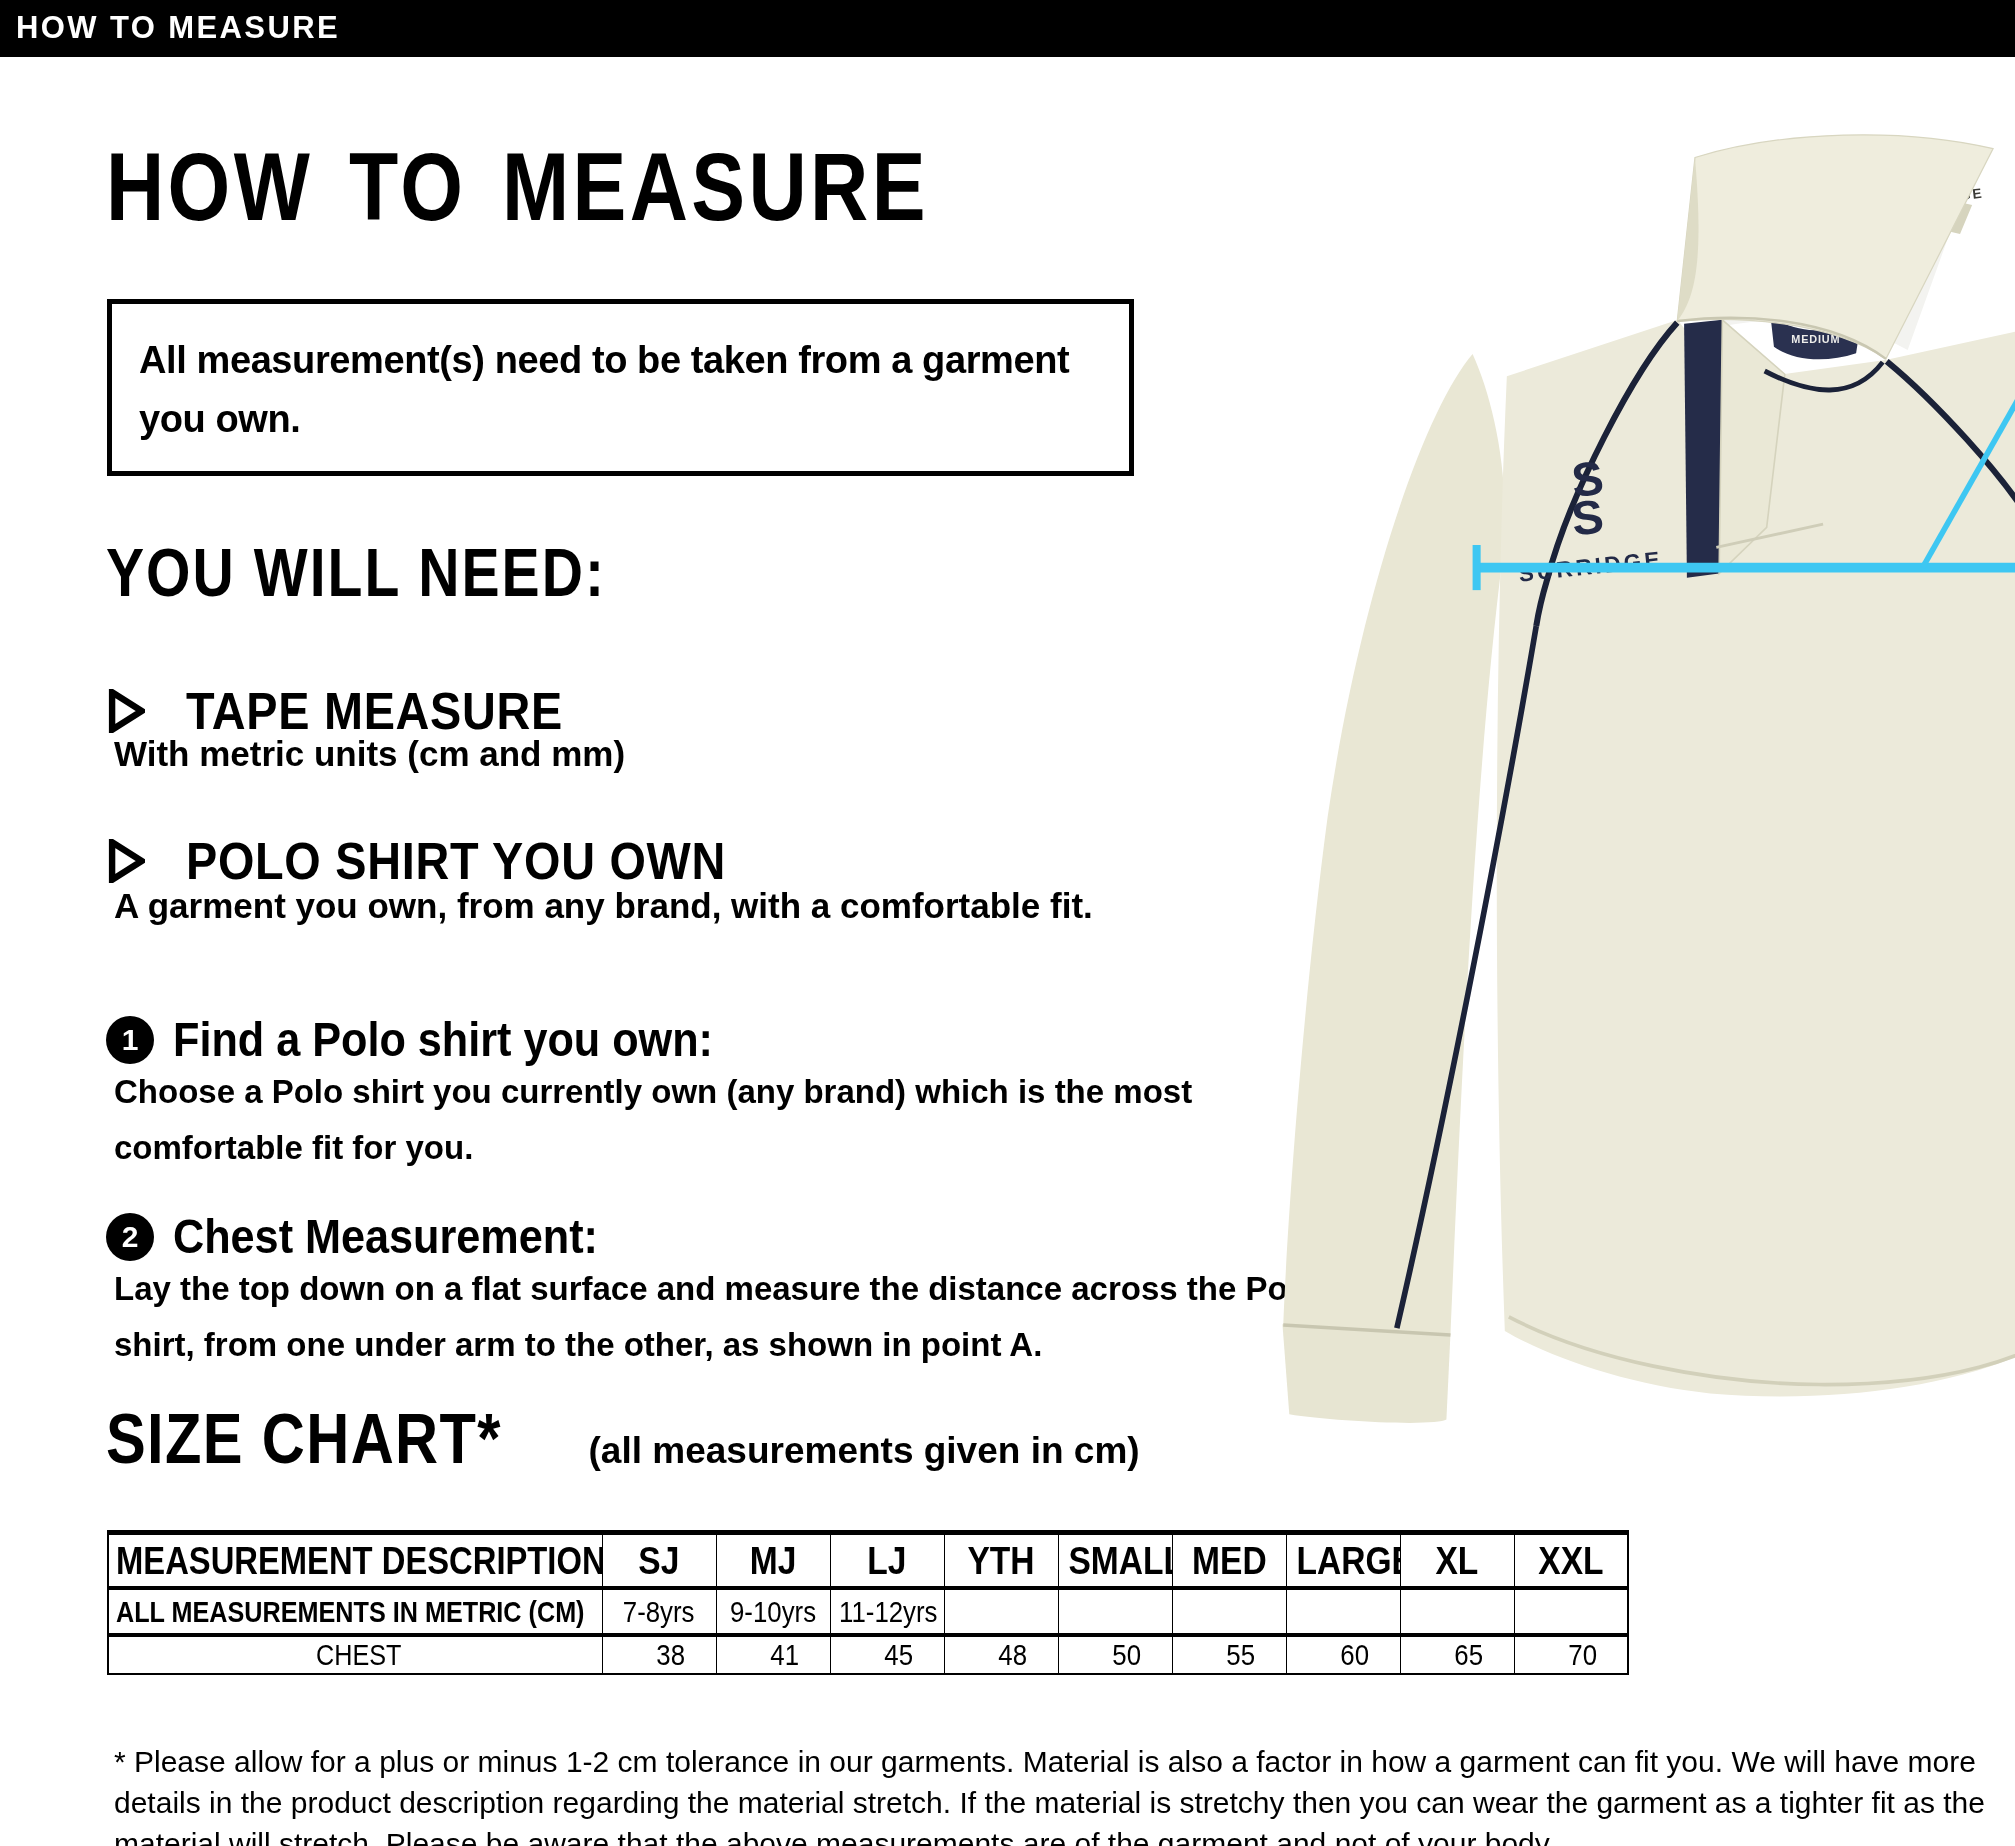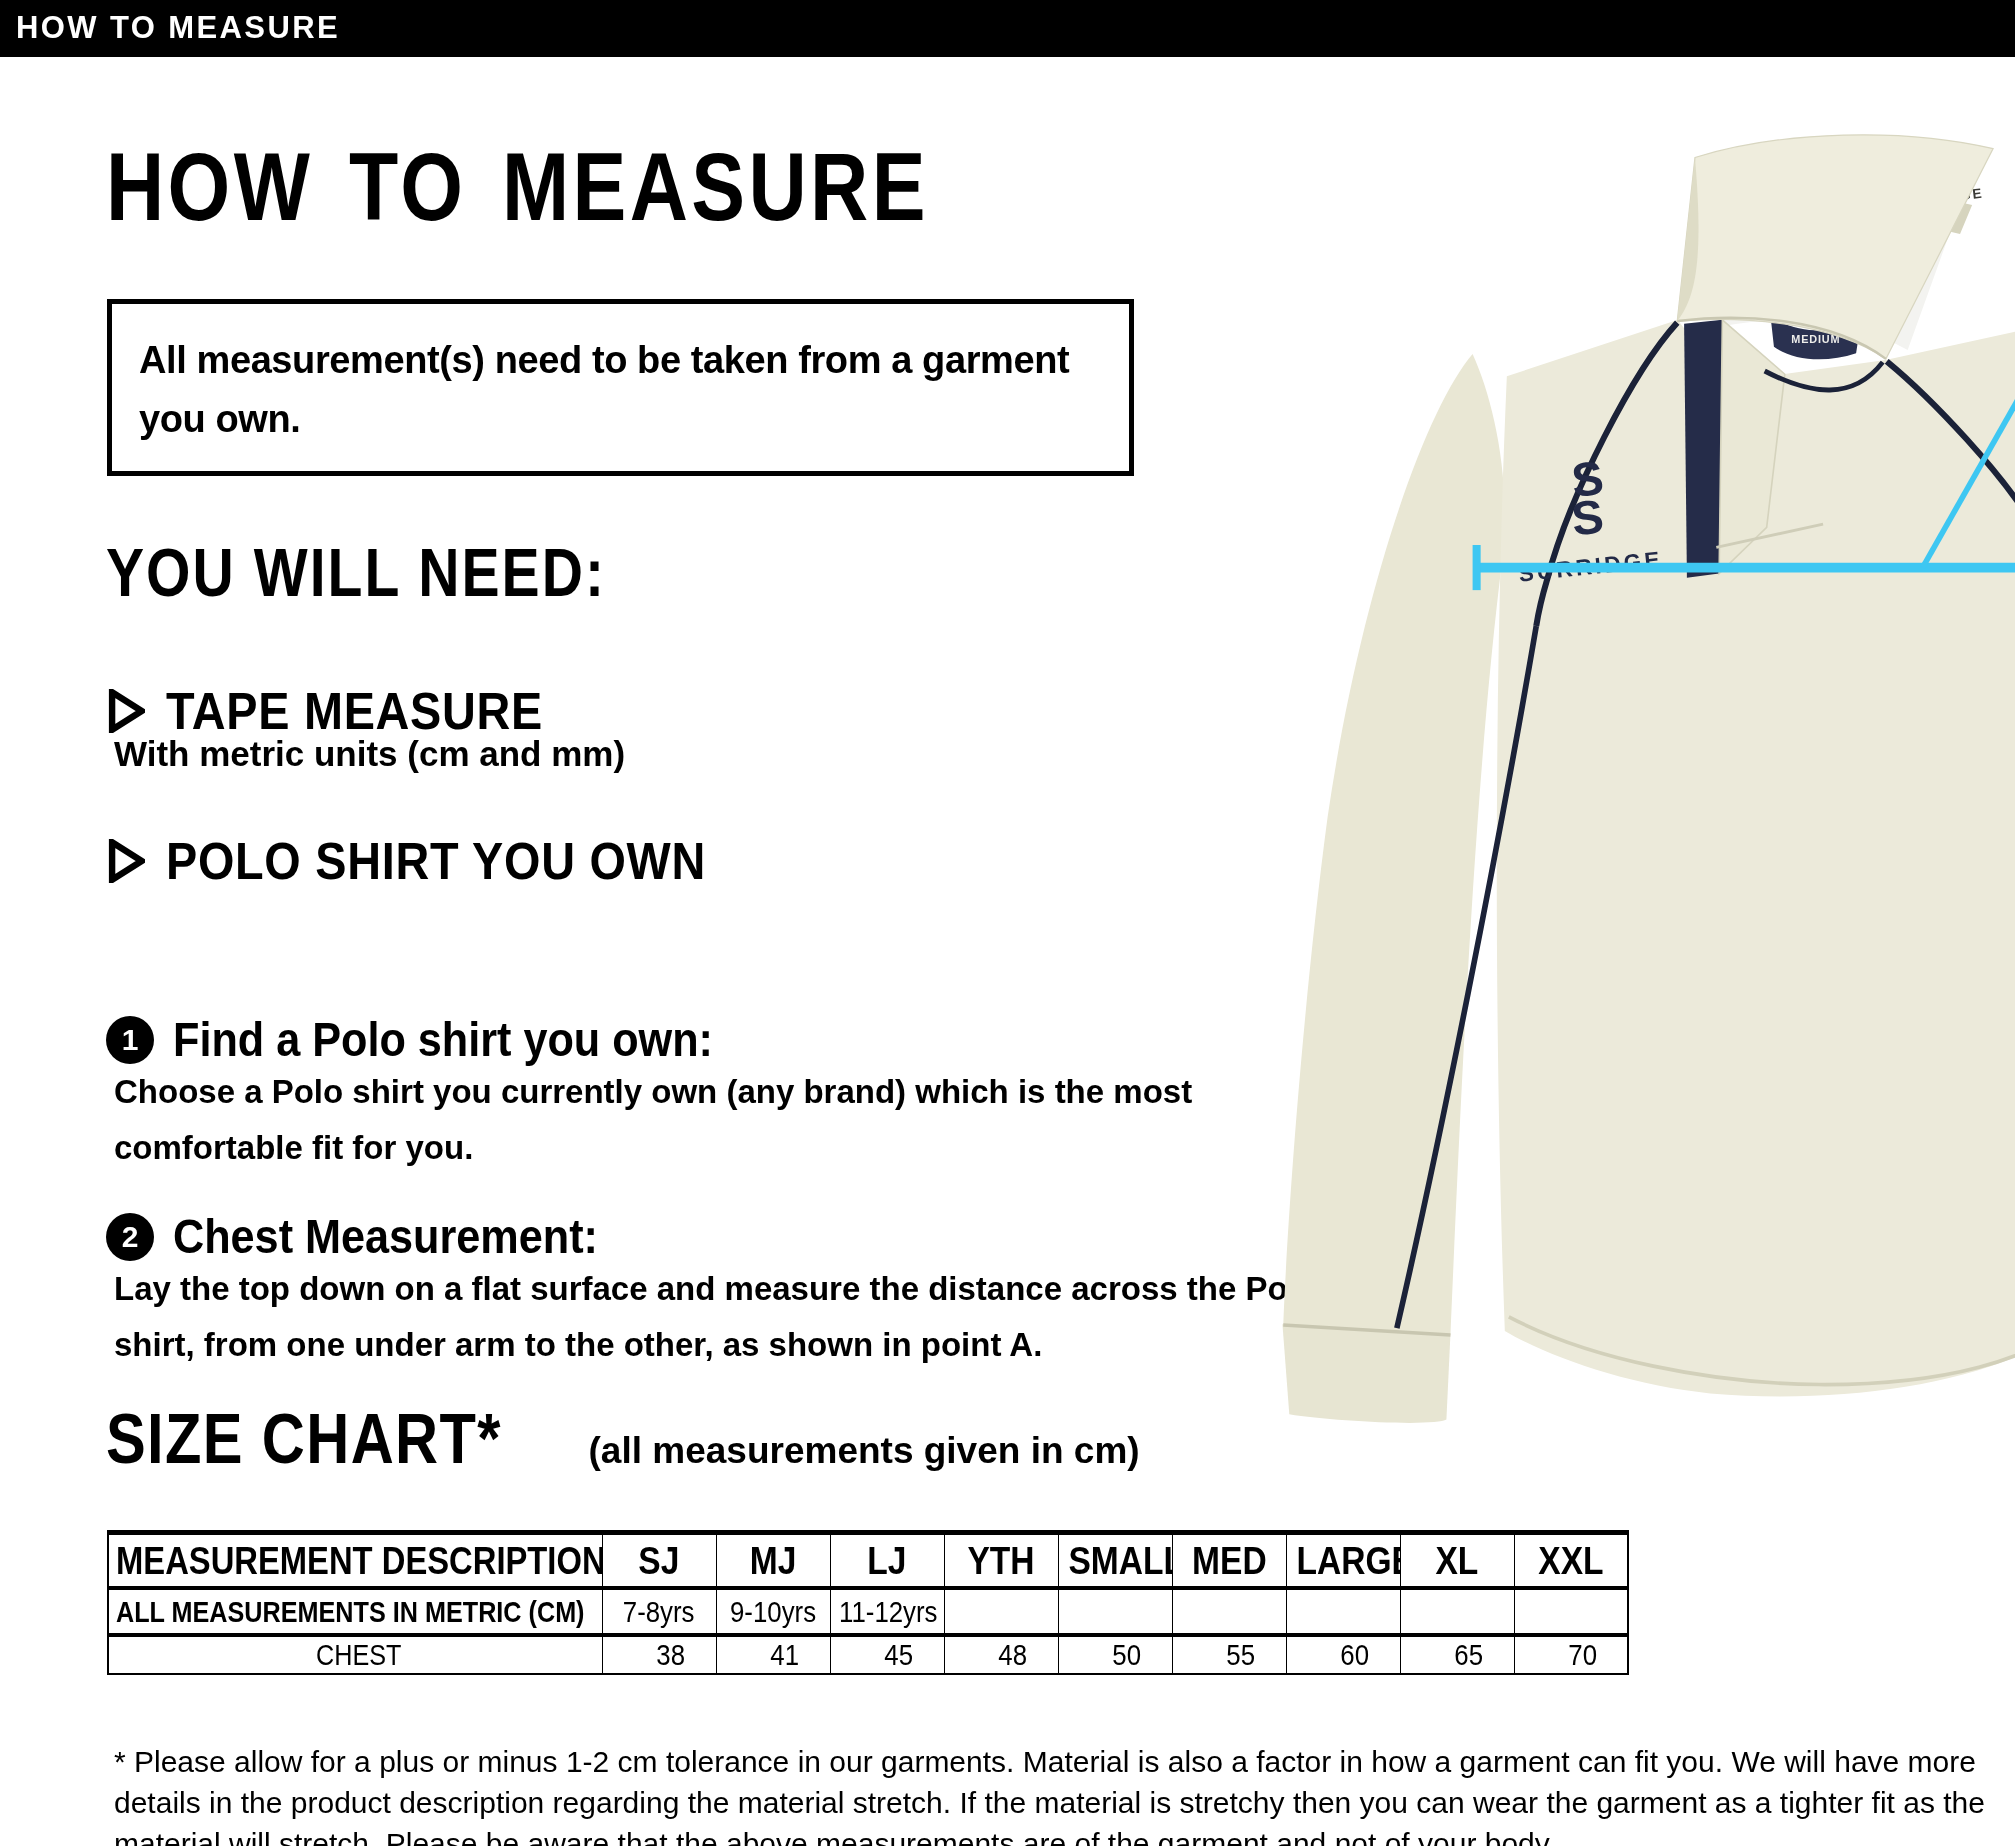--- a/index.html
+++ b/index.html
@@ -16,21 +16,21 @@
   .cxl{display:inline-block;transform:scaleX(.84);transform-origin:0 50%;white-space:nowrap;}
   .cxl9{display:inline-block;transform:scaleX(.9);transform-origin:0 50%;white-space:nowrap;}
   .cxc{display:inline-block;transform:scaleX(.86);transform-origin:50% 50%;white-space:nowrap;}
 
   .h1{left:106px;top:139px;font-size:96px;font-weight:bold;letter-spacing:4px;word-spacing:12px;line-height:1;}
   .notice{left:107px;top:299px;width:1027px;height:177px;border:5.6px solid #000;box-sizing:border-box;}
   .notice-text{left:139px;top:331px;width:951px;font-size:38px;font-weight:bold;line-height:59px;letter-spacing:-0.4px;}
   .h2{left:106px;top:538px;font-size:68px;font-weight:bold;letter-spacing:2.4px;line-height:1;}
 
   .bullet-row{display:flex;align-items:center;gap:21px;}
-  .bullet-label{font-size:52px;font-weight:bold;letter-spacing:0.8px;line-height:1;}
+  .bullet-label{font-size:52px;font-weight:bold;letter-spacing:0.8px;line-height:1;margin-left:20px;}
   .bullet-desc{font-size:35px;font-weight:bold;letter-spacing:0px;white-space:nowrap;}
 
   .step-row{display:flex;align-items:center;gap:19.3px;}
   .step-circle{width:48px;height:48px;border-radius:50%;background:#000;color:#fff;
       display:flex;align-items:center;justify-content:center;font-size:30px;font-weight:bold;flex:0 0 auto;}
   .step-title{font-size:48px;font-weight:bold;letter-spacing:0px;line-height:1;}
   .step-desc{font-size:33px;font-weight:bold;line-height:56px;letter-spacing:0px;width:1209px;}
 
   .h3{left:106px;top:1403px;display:flex;align-items:baseline;}
   .h3-main{font-size:71px;font-weight:bold;letter-spacing:1.6px;line-height:1;}
@@ -82,20 +82,21 @@
   <div class="abs bullet-desc" style="left:114px;top:734px;">With metric units (cm and mm)</div>
 
   <div class="abs bullet-row" style="left:108px;top:835px;">
     <svg width="37" height="44" viewBox="0 0 92 110">
       <path d="M10,8 L84,55 L10,102 Z" fill="none" stroke="#000" stroke-width="16"></path>
     </svg>
     <div class="bullet-label">
       <span class="cxl9">POLO SHIRT YOU OWN</span>
     </div>
   </div>
+  <div class="abs bullet-desc" style="left:114px;top:886px;">A garment you own, from any brand, with a comfortable fit.</div>
 
   <div class="abs step-row" style="left:106px;top:1016px;">
     <div class="step-circle">1</div>
     <div class="step-title">
       <span class="cxl9">Find a Polo shirt you own:</span>
     </div>
   </div>
   <div class="abs step-desc" style="left:114px;top:1064px;">Choose a Polo shirt you currently own (any brand) which is the most comfortable fit for you.</div>
 
   <div class="abs step-row" style="left:106px;top:1213px;">

